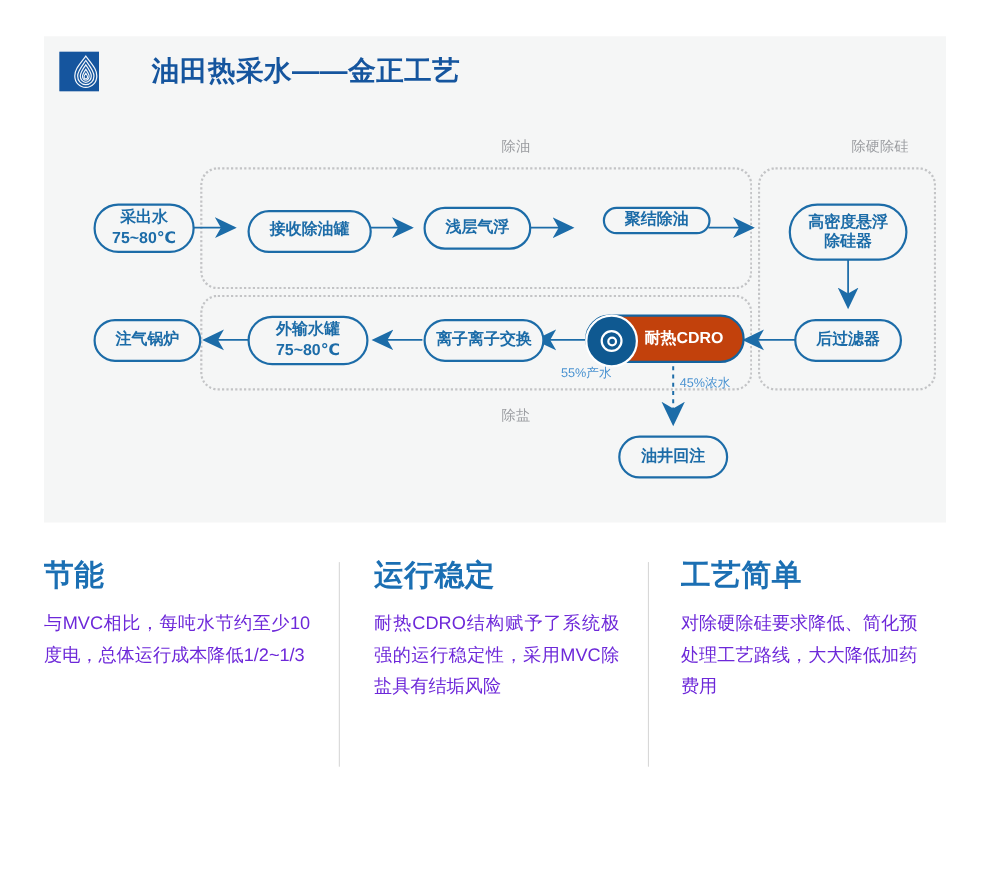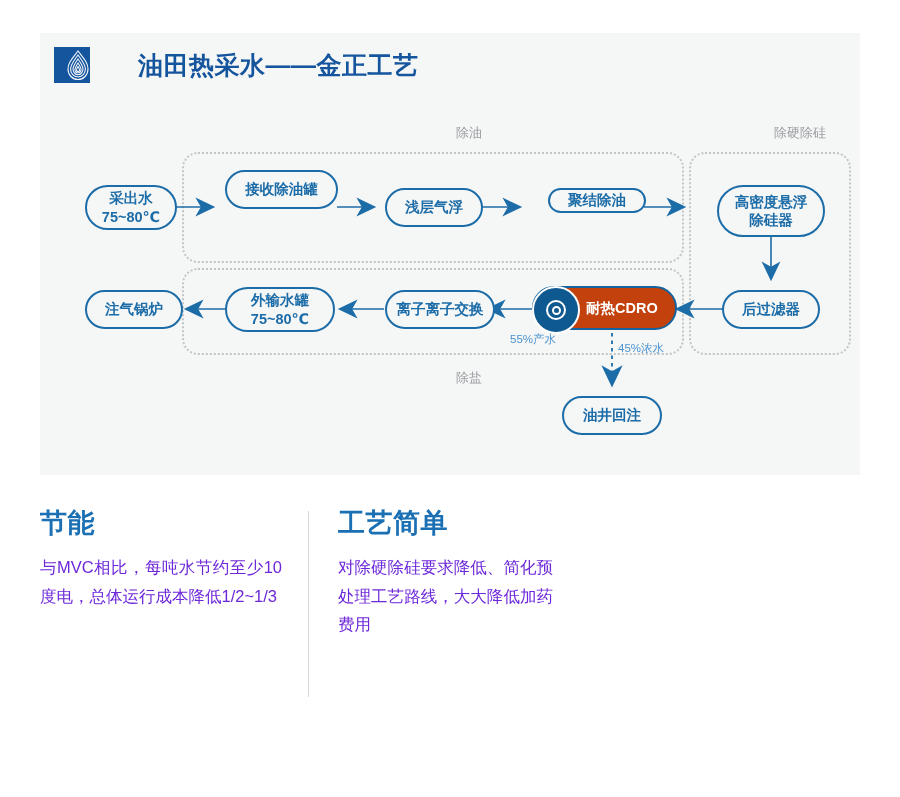--- a/index.html
+++ b/index.html
@@ -196,21 +196,21 @@
         </g>
 
         <g stroke="#1c6ca8" stroke-width="1.8" fill="none" stroke-dasharray="3.5 4">
           <line x1="572" y1="300" x2="572" y2="352" marker-end="url(#ahd)"></line>
         </g>
       </svg>
 
       <div class="node" style="left:45px; top:152px; width:92px; height:45px;">采出水
 75~80℃</div>
 
-      <div class="node" style="left:185px; top:137px; width:113px; height:39px;">接收除油罐</div>
+      <div class="node" style="left:185px; top:158px; width:113px; height:39px;font-family:Liberation Mono, monospace;">接收除油罐</div>
 
       <div class="node" style="left:345px; top:155px; width:98px; height:39px;">浅层气浮</div>
 
       <div class="node" style="left:508px; top:155px; width:98px; height:25px;">聚结除油</div>
 
       <div class="node" style="left:677px; top:152px; width:108px; height:52px;">高密度悬浮
 除硅器</div>
 
       <div class="node" style="left:682px; top:257px; width:98px; height:39px;">后过滤器</div>
 
@@ -236,20 +236,25 @@
     </div>
   </div>
 
   <div class="features">
 
     <div class="feature c1">
       <h3>节能</h3>
       <p>与MVC相比，每吨水节约至少10度电，总体运行成本降低1/2~1/3</p>
     </div>
 
+    <div class="feature c2">
+      <span class="vrule"></span>
+      <h3>运行稳定</h3>
+      <p>耐热CDRO结构赋予了系统极强的运行稳定性，采用MVC除盐具有结垢风险</p>
+    </div>
 
     <div class="feature c3">
       <span class="vrule"></span>
       <h3>工艺简单</h3>
       <p>对除硬除硅要求降低、简化预处理工艺路线，大大降低加药费用</p>
     </div>
 
   </div>
 
 </div>

